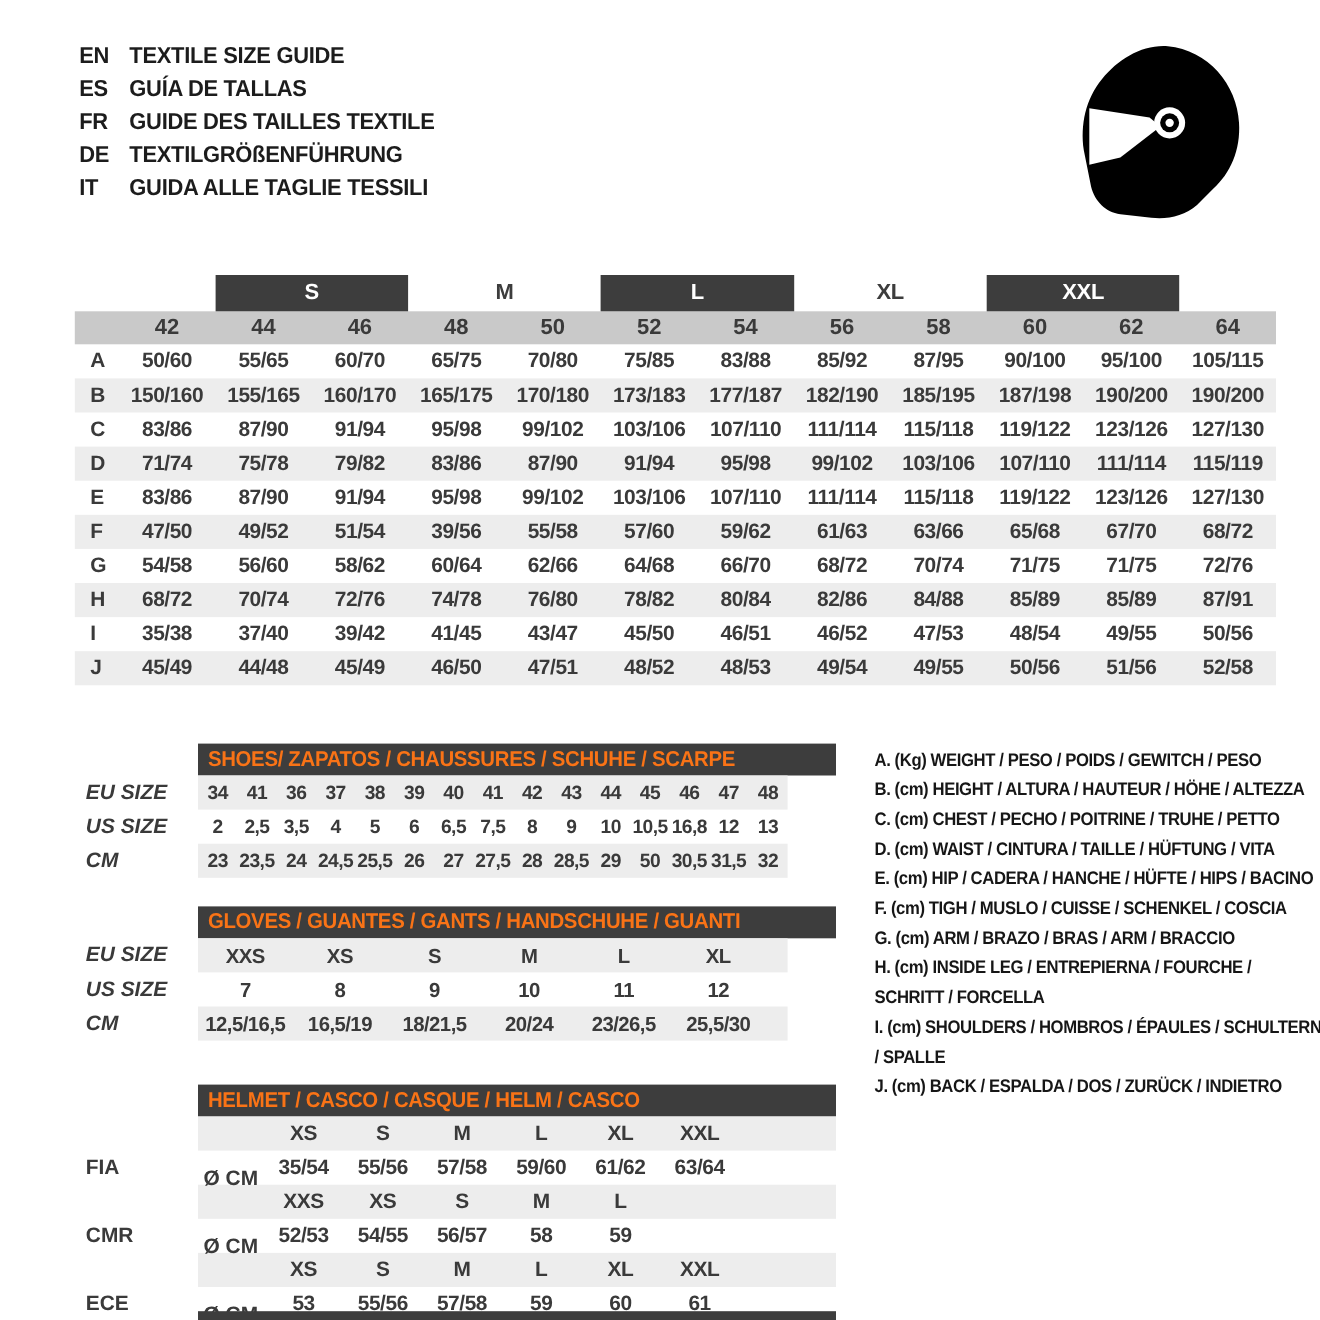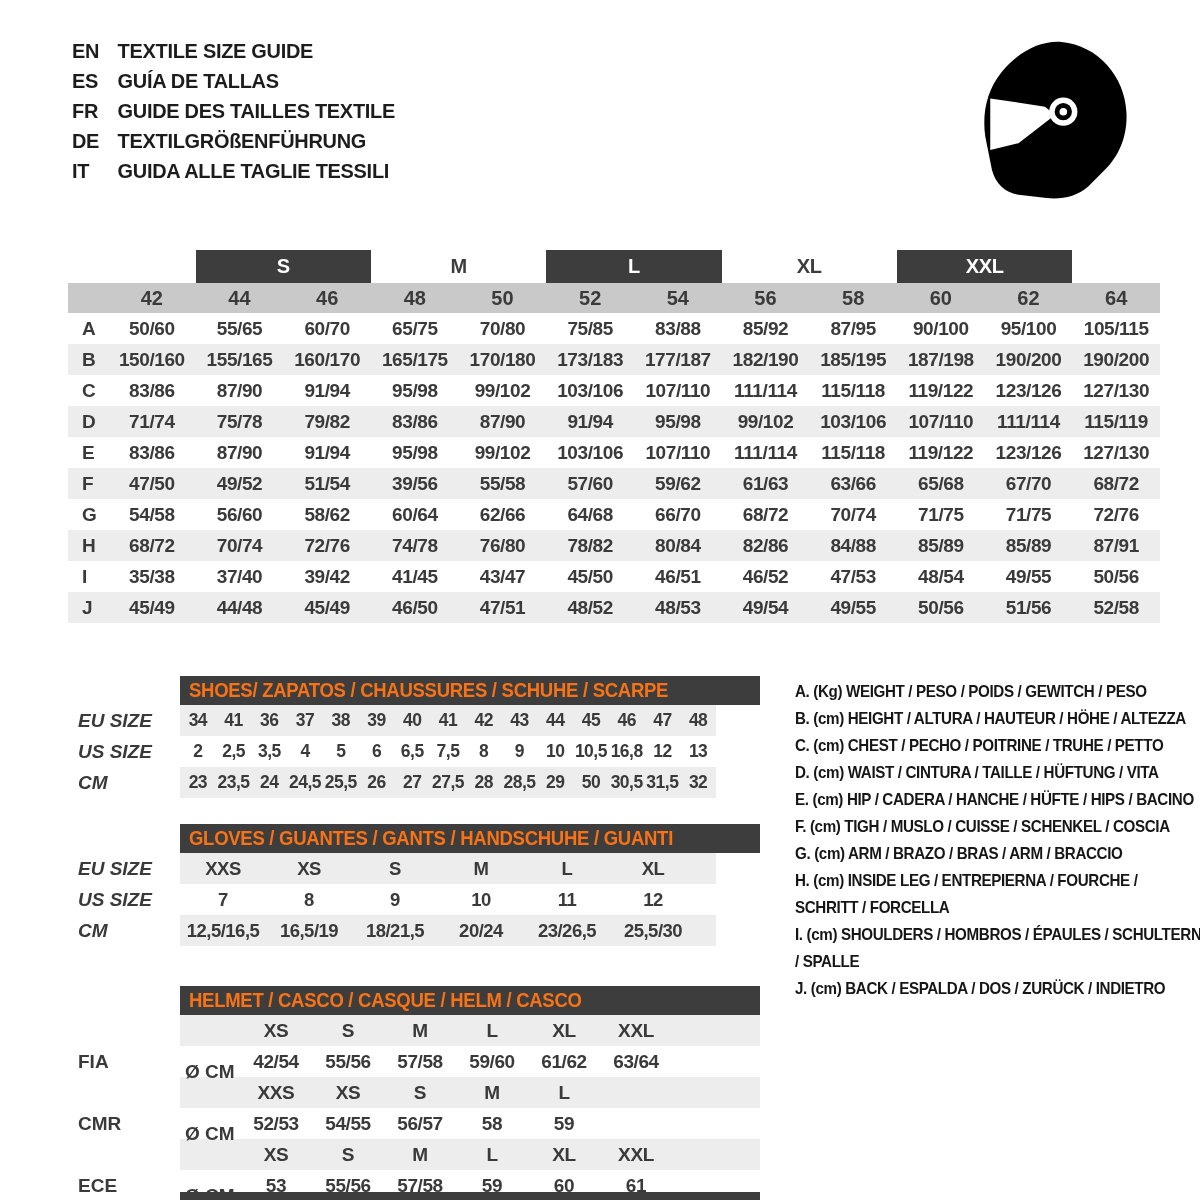--- a/index.html
+++ b/index.html
@@ -420,21 +420,21 @@
           <span class="hcell">XS</span>
           <span class="hcell">S</span>
           <span class="hcell">M</span>
           <span class="hcell">L</span>
           <span class="hcell">XL</span>
           <span class="hcell">XXL</span>
         </div>
         <div class="hvals">
           <span class="hlabel">FIA</span>
           <span class="hunit">Ø CM</span>
-          <span class="hcell">42/54</span>
+          <span class="hcell">35/54</span>
           <span class="hcell">55/56</span>
           <span class="hcell">57/58</span>
           <span class="hcell">59/60</span>
           <span class="hcell">61/62</span>
           <span class="hcell">63/64</span>
         </div>
       </div>
 
       <div class="hgroup">
         <div class="hsizes">

